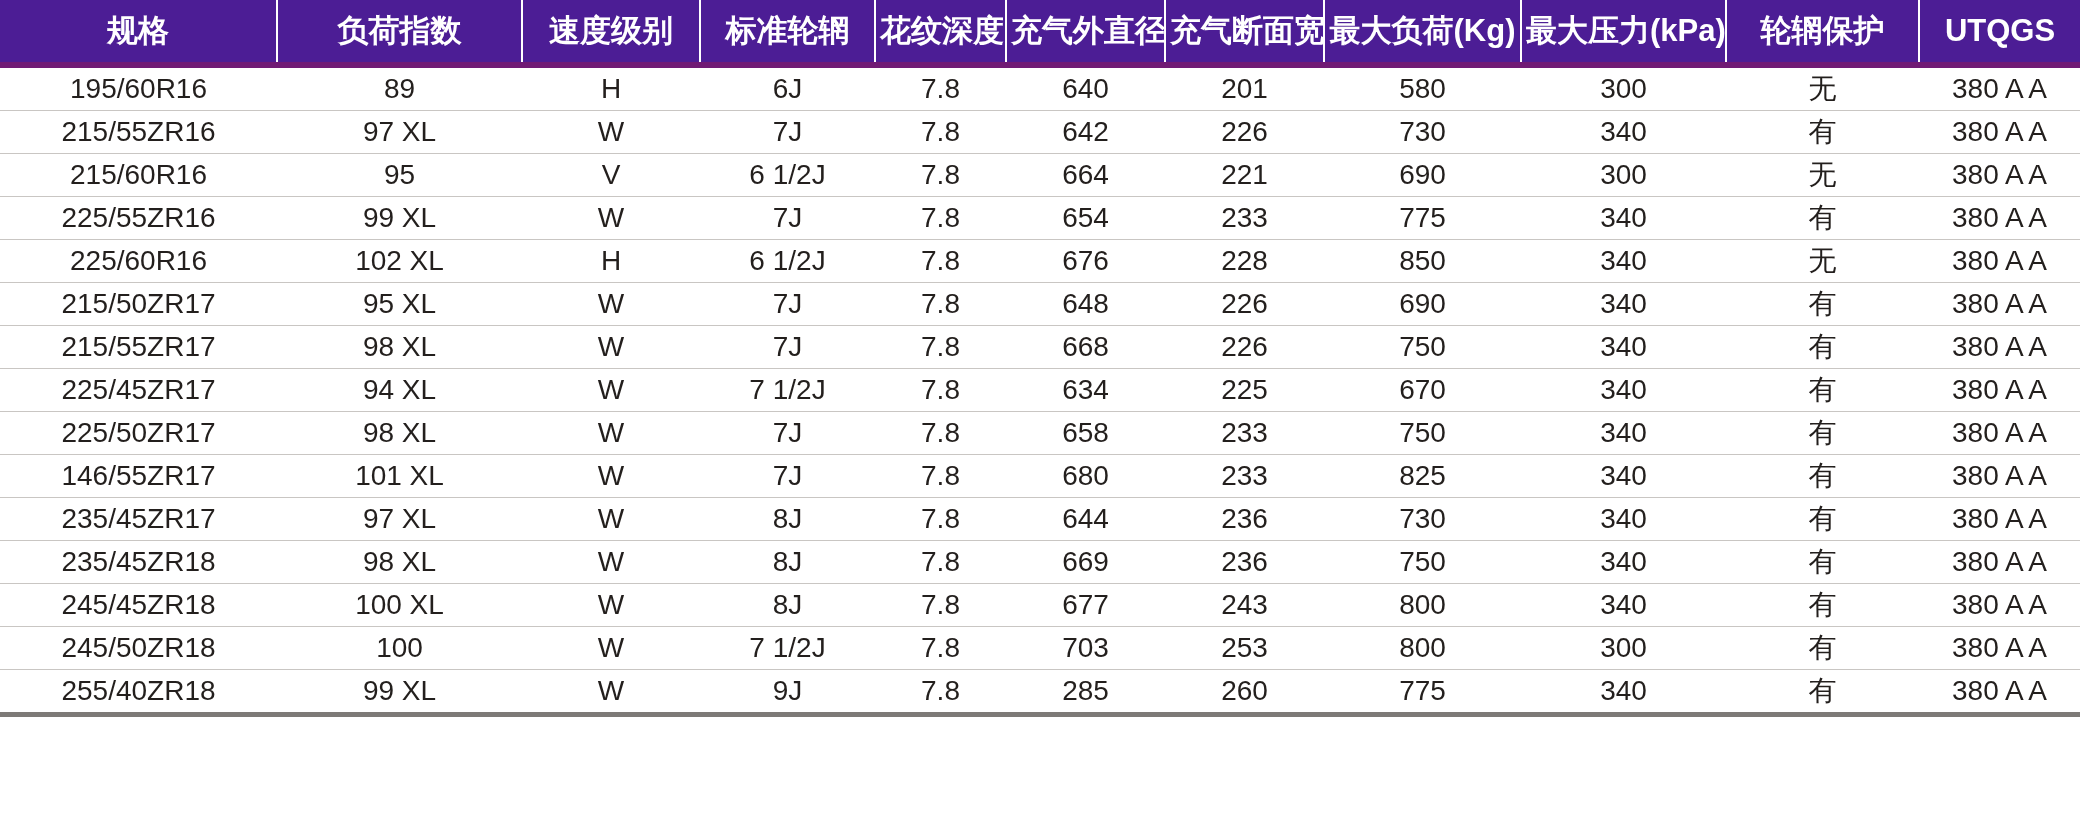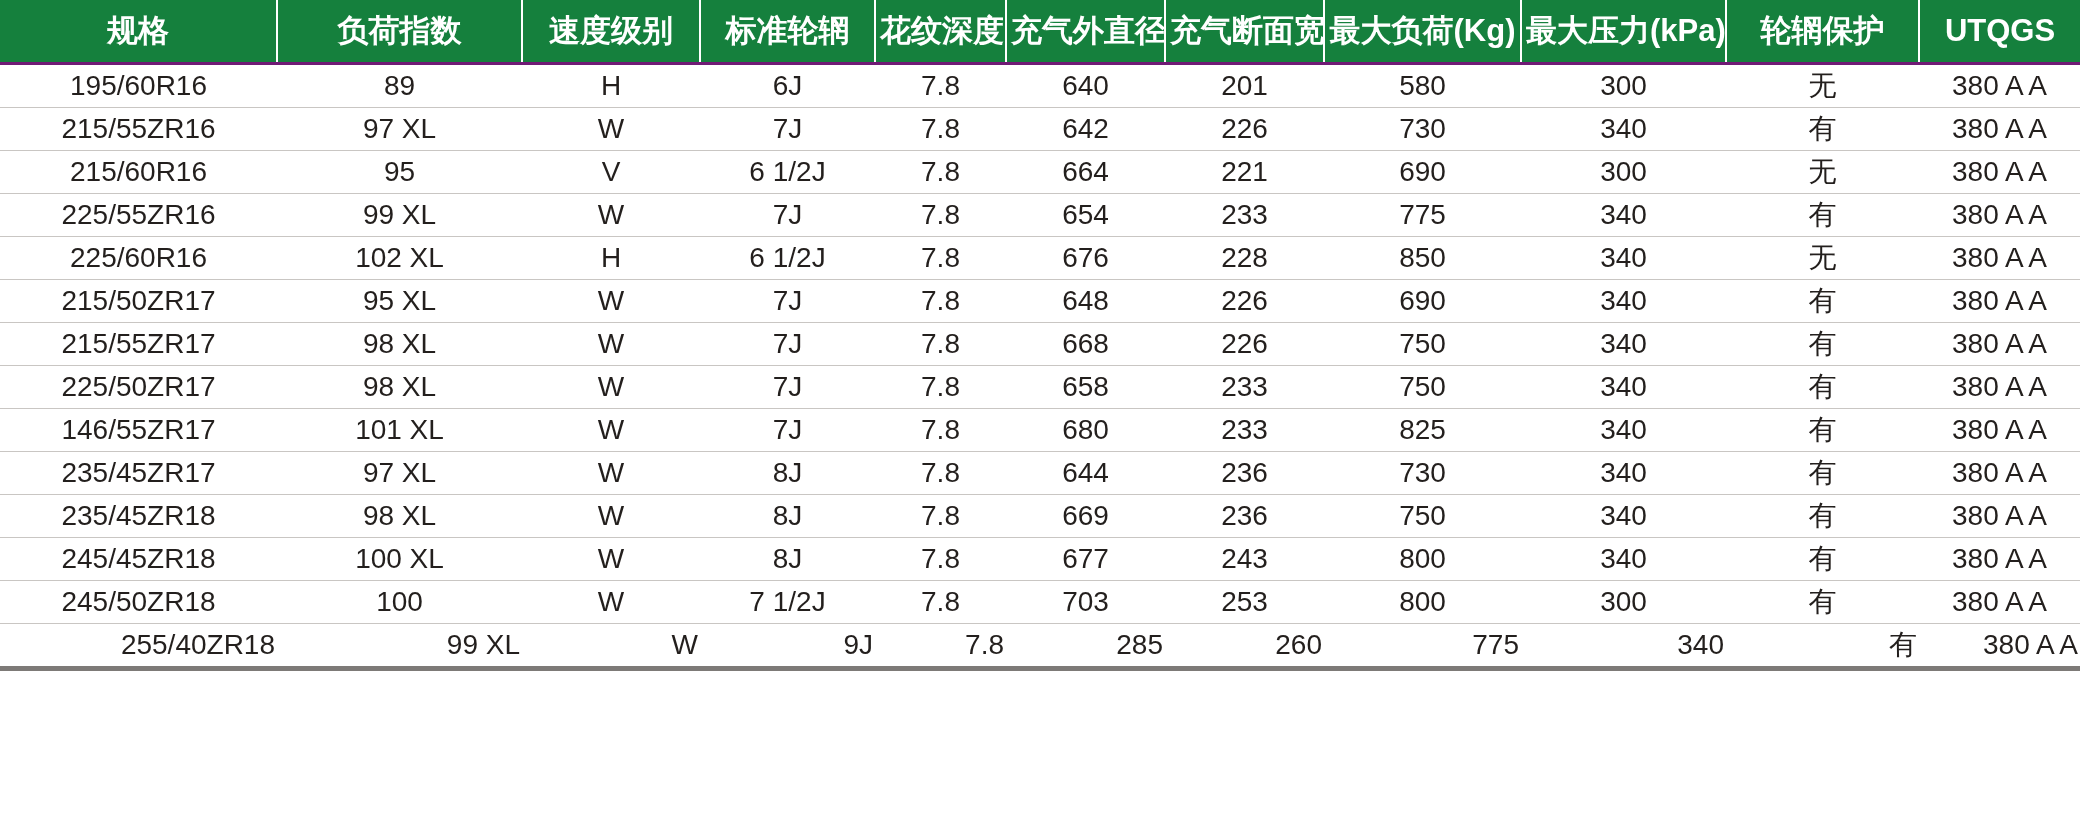--- a/index.html
+++ b/index.html
@@ -17,21 +17,21 @@
     width: 2080px;
     padding: 0;
     box-sizing: border-box;
   }
   table.spec-table {
     border-collapse: collapse;
     width: 2080px;
     table-layout: fixed;
   }
   table.spec-table thead th {
-    background: #15803d;
+    background: #4c1d95;
     color: #ffffff;
     font-size: 31px;
     font-weight: bold;
     height: 62px;
     line-height: 62px;
     padding: 0 4px;
     text-align: center;
     border-right: 2px solid #ffffff;
     white-space: nowrap;
     box-sizing: border-box;
@@ -44,25 +44,24 @@
     color: #231f1d;
     height: 42px;
     line-height: 42px;
     text-align: center;
     border-bottom: 1px solid #c9c6c3;
     padding: 0 2px;
     white-space: nowrap;
     box-sizing: border-box;
   }
   table.spec-table tbody tr:first-child td {
-    border-top: 3px solid #701a75;
+    border-top: 6px solid #701a75;
   }
   table.spec-table tbody tr:last-child td {
     border-bottom: none;
-    text-align: right;
   }
   .bottom-rule {
     width: 2080px;
     height: 5px;
     background: #7d7a77;
   }
   
   col.c0 { width: 277px; }
   col.c1 { width: 245px; }
   col.c2 { width: 178px; }
@@ -194,20 +193,33 @@
           <td>7J</td>
           <td>7.8</td>
           <td>668</td>
           <td>226</td>
           <td>750</td>
           <td>340</td>
           <td>有</td>
           <td>380 A A</td>
         </tr>
         <tr>
+          <td>225/45ZR17</td>
+          <td>94 XL</td>
+          <td>W</td>
+          <td>7 1/2J</td>
+          <td>7.8</td>
+          <td>634</td>
+          <td>225</td>
+          <td>670</td>
+          <td>340</td>
+          <td>有</td>
+          <td>380 A A</td>
+        </tr>
+        <tr>
           <td>225/50ZR17</td>
           <td>98 XL</td>
           <td>W</td>
           <td>7J</td>
           <td>7.8</td>
           <td>658</td>
           <td>233</td>
           <td>750</td>
           <td>340</td>
           <td>有</td>

